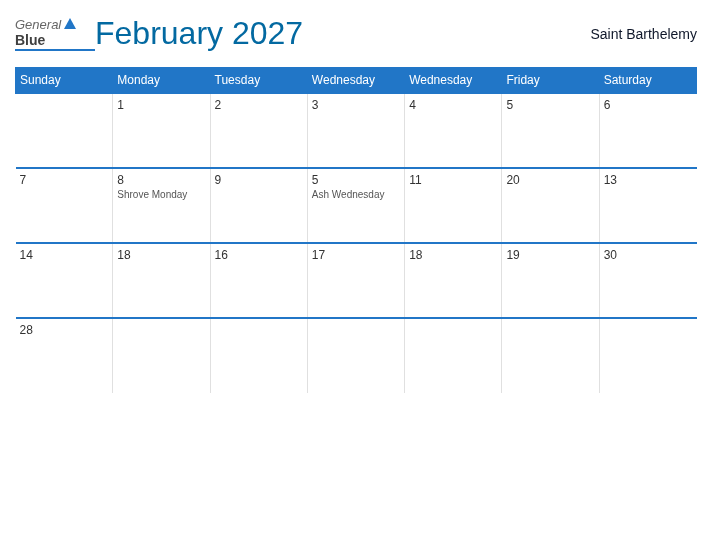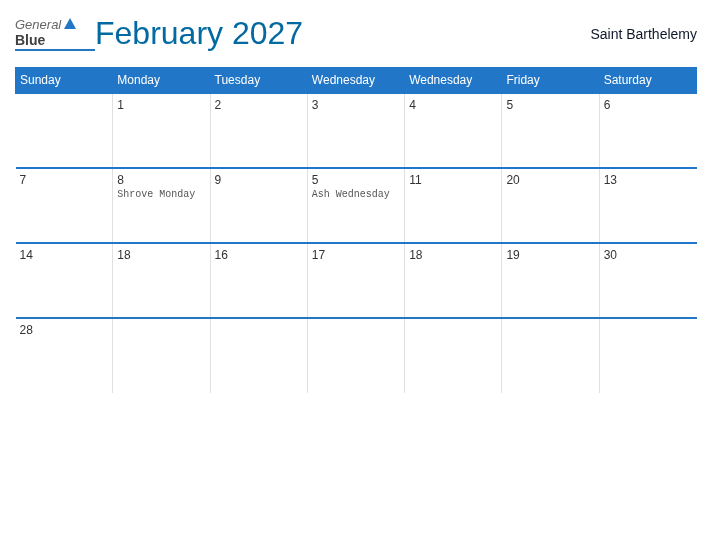--- a/index.html
+++ b/index.html
@@ -69,21 +69,20 @@
     .day-number {
       font-size: 12px;
       color: #333;
       display: block;
       margin-bottom: 2px;
     }
     .event-label {
       font-size: 10px;
       color: #555;
       display: block;
-      font-family: Liberation Mono, monospace;
     }
     .empty-cell {
       background: #f9f9f9;
     }
     
     .last-row td {
       height: 55px;
     }
     .logo-wrapper {
       display: flex;

